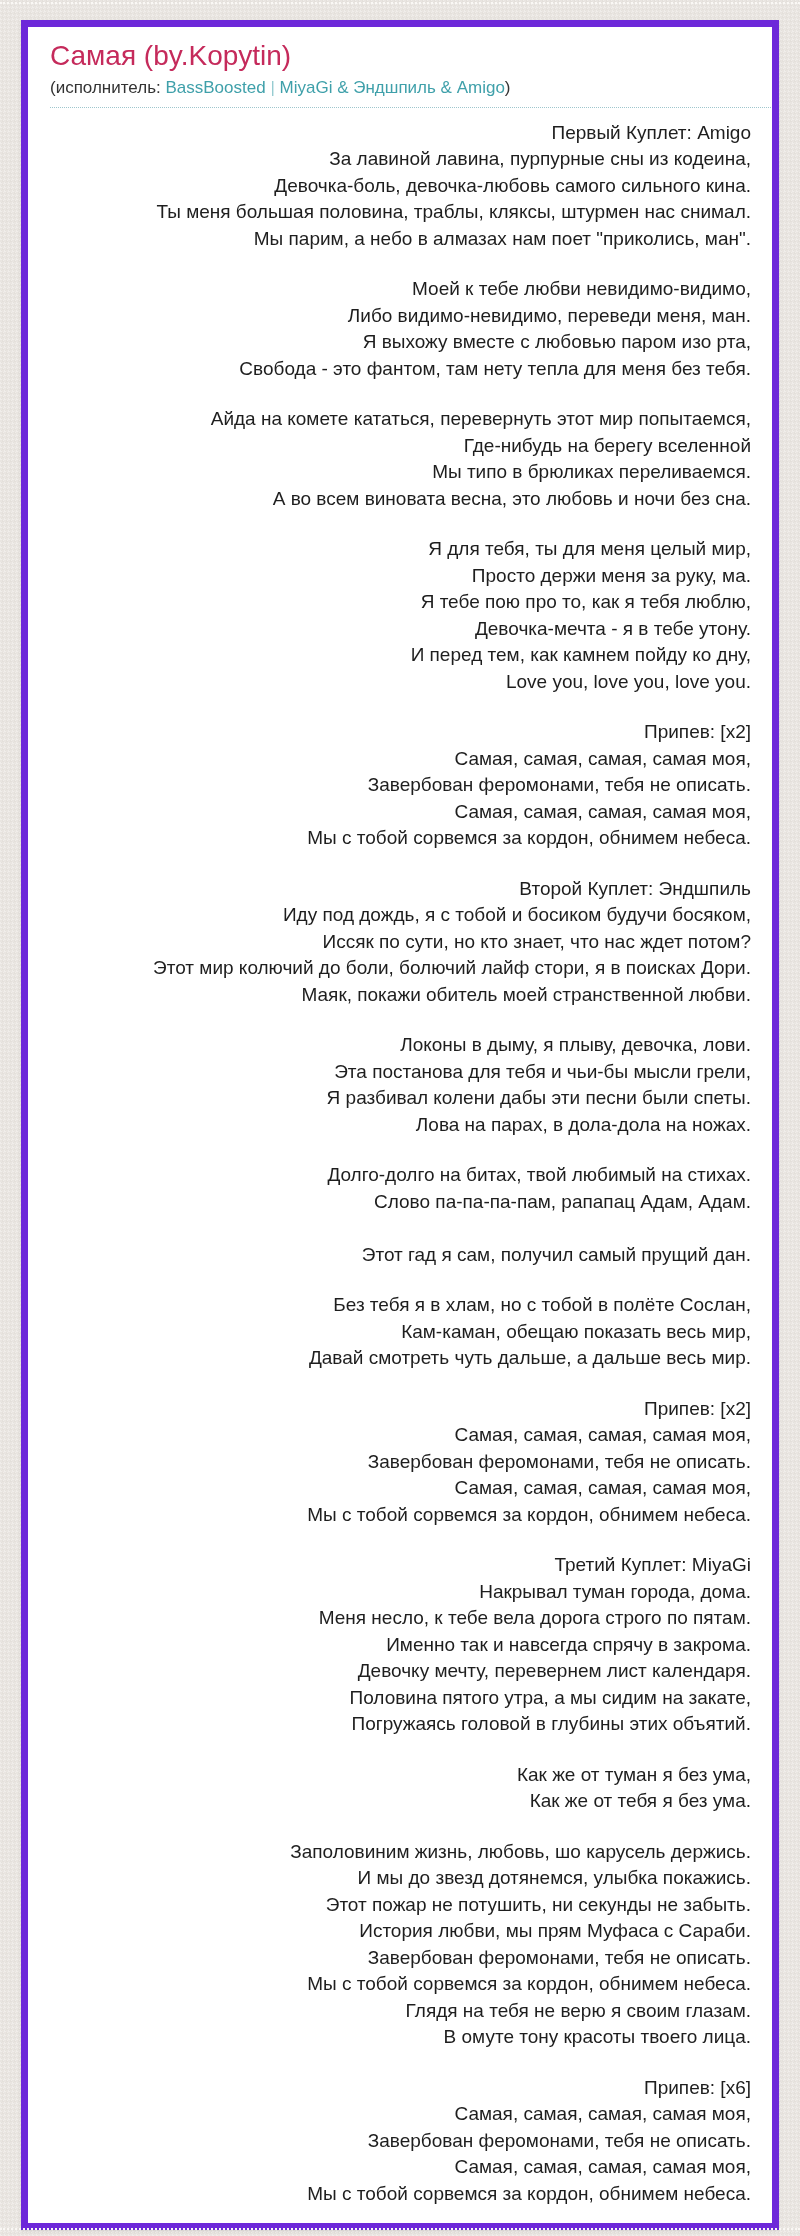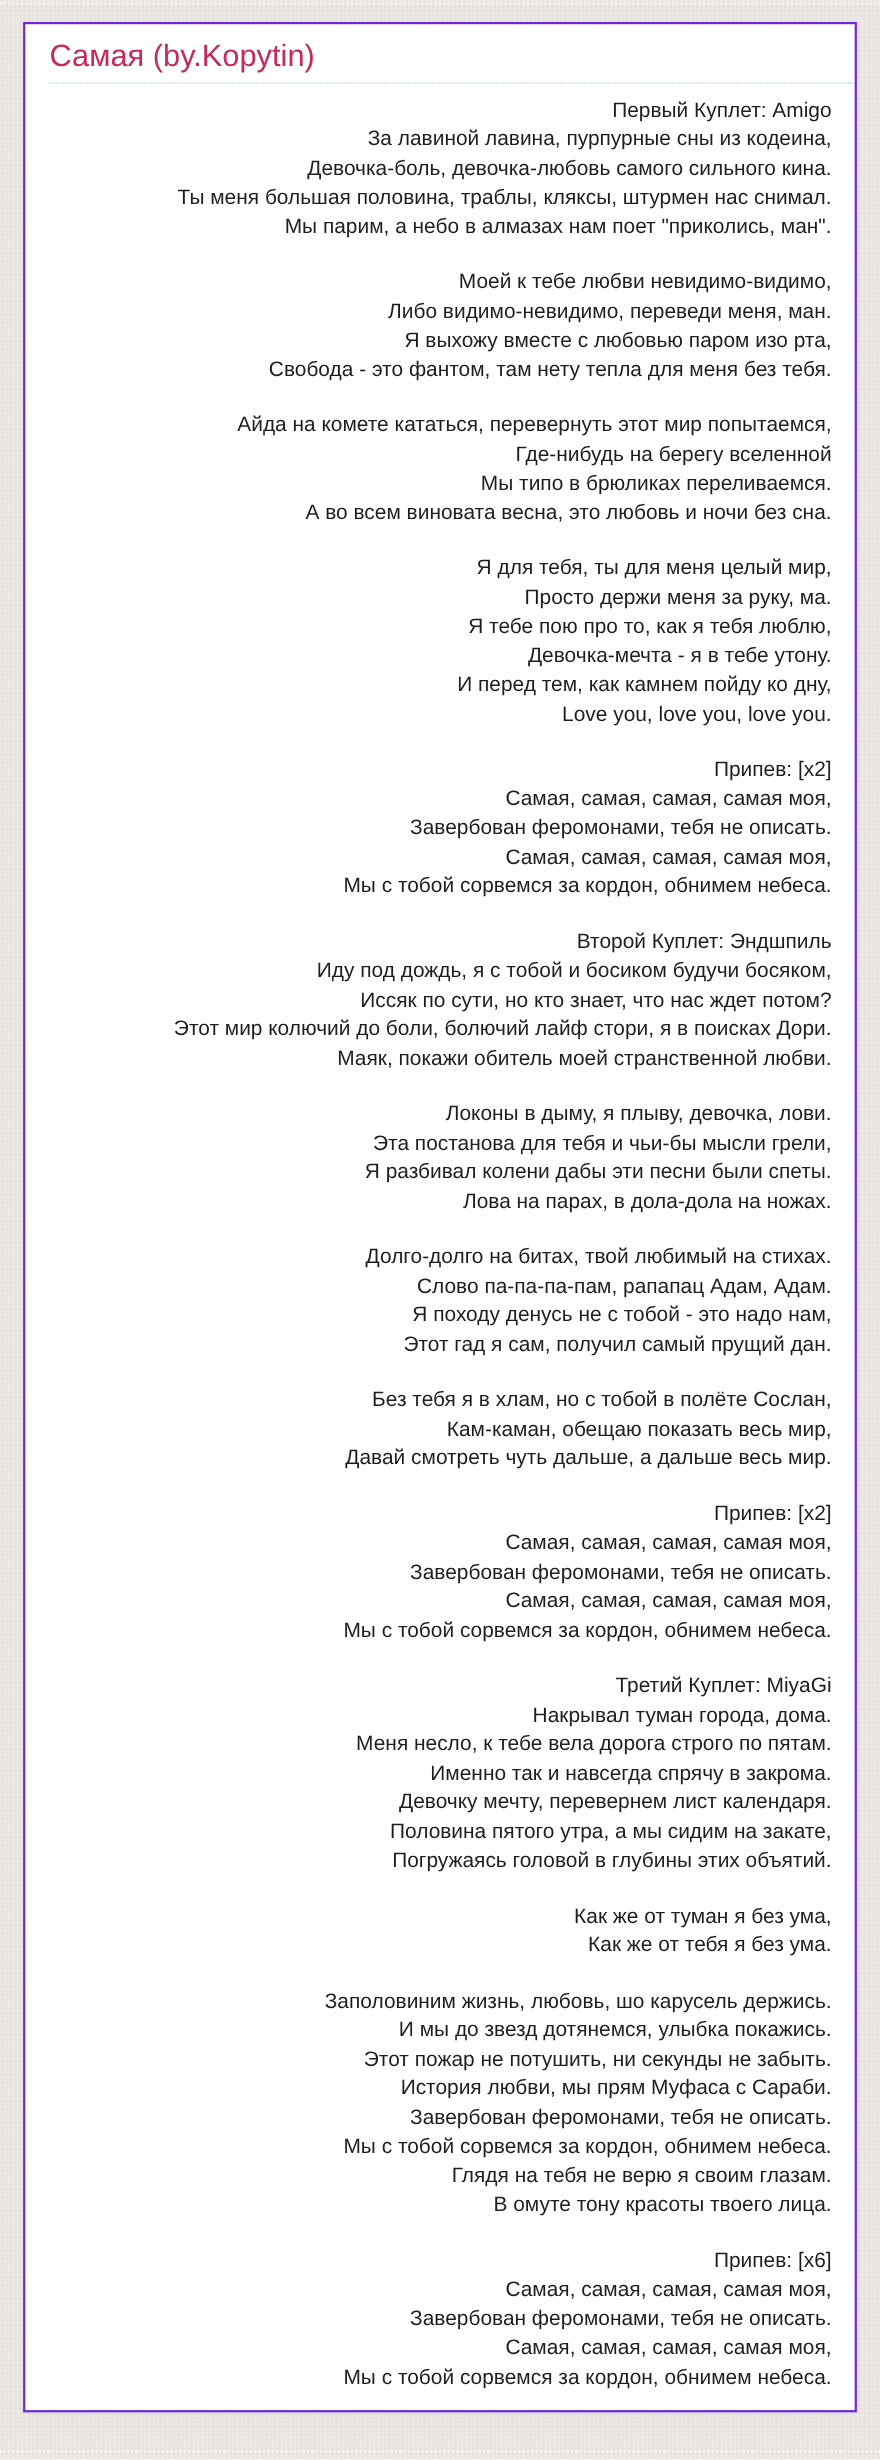--- a/index.html
+++ b/index.html
@@ -25,21 +25,21 @@
   }
   .edge-dots{
     position:absolute;left:0;width:100%;height:0;
     border-top:2px dotted #faf8f5;
   }
   .edge-dots.top{top:2px;}
   .edge-dots.bottom{top:2228px;}
   .card{
     position:absolute;left:21px;top:20px;width:758px;
     background:var(--card-bg);
-    border:2px solid #6d28d9;
+    border:7px solid #6d28d9;
     box-shadow:0 1px 3px rgba(0,0,0,.10);
     padding:12px 21px 16px 22px;
   }
   h1.title{
     margin:0 0 4px 0;
     font-size:28px;line-height:1.2;
     font-weight:400;
     color:var(--title-color);
   }
   .artist-line{
@@ -65,30 +65,36 @@
   .stanza{margin:0 0 24px 0;}
   .stanza:last-child{margin-bottom:0;margin-top:13px;}
 </style>
 </head>
 <body>
 
 <div class="edge-dots top"></div>
 
 <div class="card">
   <h1 class="title">Самая (by.Kopytin)</h1>
+  <div class="artist-line">
+    <span>(исполнитель:</span>
+    <a class="artist-link">BassBoosted</a>
+    <span class="pipe">|</span>
+    <a class="artist-link">MiyaGi &amp; Эндшпиль &amp; Amigo</a><span>)</span>
+  </div>
   <div class="divider"></div>
   <div class="lyrics" id="lyrics">
       <p class="stanza"><span>Первый Куплет: Amigo</span><br><span>За лавиной лавина, пурпурные сны из кодеина,</span><br><span>Девочка-боль, девочка-любовь самого сильного кина.</span><br><span>Ты меня большая половина, траблы, кляксы, штурмен нас снимал.</span><br><span>Мы парим, а небо в алмазах нам поет "приколись, ман".</span></p>
       <p class="stanza"><span>Моей к тебе любви невидимо-видимо,</span><br><span>Либо видимо-невидимо, переведи меня, ман.</span><br><span>Я выхожу вместе с любовью паром изо рта,</span><br><span>Свобода - это фантом, там нету тепла для меня без тебя.</span></p>
       <p class="stanza"><span>Айда на комете кататься, перевернуть этот мир попытаемся,</span><br><span>Где-нибудь на берегу вселенной</span><br><span>Мы типо в брюликах переливаемся.</span><br><span>А во всем виновата весна, это любовь и ночи без сна.</span></p>
       <p class="stanza"><span>Я для тебя, ты для меня целый мир,</span><br><span>Просто держи меня за руку, ма.</span><br><span>Я тебе пою про то, как я тебя люблю,</span><br><span>Девочка-мечта - я в тебе утону.</span><br><span>И перед тем, как камнем пойду ко дну,</span><br><span>Love you, love you, love you.</span></p>
       <p class="stanza"><span>Припев: [x2]</span><br><span>Самая, самая, самая, самая моя,</span><br><span>Завербован феромонами, тебя не описать.</span><br><span>Самая, самая, самая, самая моя,</span><br><span>Мы с тобой сорвемся за кордон, обнимем небеса.</span></p>
       <p class="stanza"><span>Второй Куплет: Эндшпиль</span><br><span>Иду под дождь, я с тобой и босиком будучи босяком,</span><br><span>Иссяк по сути, но кто знает, что нас ждет потом?</span><br><span>Этот мир колючий до боли, болючий лайф стори, я в поисках Дори.</span><br><span>Маяк, покажи обитель моей странственной любви.</span></p>
       <p class="stanza"><span>Локоны в дыму, я плыву, девочка, лови.</span><br><span>Эта постанова для тебя и чьи-бы мысли грели,</span><br><span>Я разбивал колени дабы эти песни были спеты.</span><br><span>Лова на парах, в дола-дола на ножах.</span></p>
-      <p class="stanza"><span>Долго-долго на битах, твой любимый на стихах.</span><br><span>Слово па-па-па-пам, рапапац Адам, Адам.</span><br><span>Я походу денусь не с тобой - это надо нам,</span><br><span>Этот гад я сам, получил самый прущий дан.</span></p>
+      <p class="stanza"><span>Долго-долго на битах, твой любимый на стихах.</span><br><span>Слово па-па-па-пам, рапапац Адам, Адам.</span><br><br><span>Этот гад я сам, получил самый прущий дан.</span></p>
       <p class="stanza"><span>Без тебя я в хлам, но с тобой в полёте Сослан,</span><br><span>Кам-каман, обещаю показать весь мир,</span><br><span>Давай смотреть чуть дальше, а дальше весь мир.</span></p>
       <p class="stanza"><span>Припев: [x2]</span><br><span>Самая, самая, самая, самая моя,</span><br><span>Завербован феромонами, тебя не описать.</span><br><span>Самая, самая, самая, самая моя,</span><br><span>Мы с тобой сорвемся за кордон, обнимем небеса.</span></p>
       <p class="stanza"><span>Третий Куплет: MiyaGi</span><br><span>Накрывал туман города, дома.</span><br><span>Меня несло, к тебе вела дорога строго по пятам.</span><br><span>Именно так и навсегда спрячу в закрома.</span><br><span>Девочку мечту, перевернем лист календаря.</span><br><span>Половина пятого утра, а мы сидим на закате,</span><br><span>Погружаясь головой в глубины этих объятий.</span></p>
       <p class="stanza"><span>Как же от туман я без ума,</span><br><span>Как же от тебя я без ума.</span></p>
       <p class="stanza"><span>Заполовиним жизнь, любовь, шо карусель держись.</span><br><span>И мы до звезд дотянемся, улыбка покажись.</span><br><span>Этот пожар не потушить, ни секунды не забыть.</span><br><span>История любви, мы прям Муфаса с Сараби.</span><br><span>Завербован феромонами, тебя не описать.</span><br><span>Мы с тобой сорвемся за кордон, обнимем небеса.</span><br><span>Глядя на тебя не верю я своим глазам.</span><br><span>В омуте тону красоты твоего лица.</span></p>
       <p class="stanza"><span>Припев: [x6]</span><br><span>Самая, самая, самая, самая моя,</span><br><span>Завербован феромонами, тебя не описать.</span><br><span>Самая, самая, самая, самая моя,</span><br><span>Мы с тобой сорвемся за кордон, обнимем небеса.</span></p>
     </div>
 </div>
 
 <div class="edge-dots bottom"></div>

